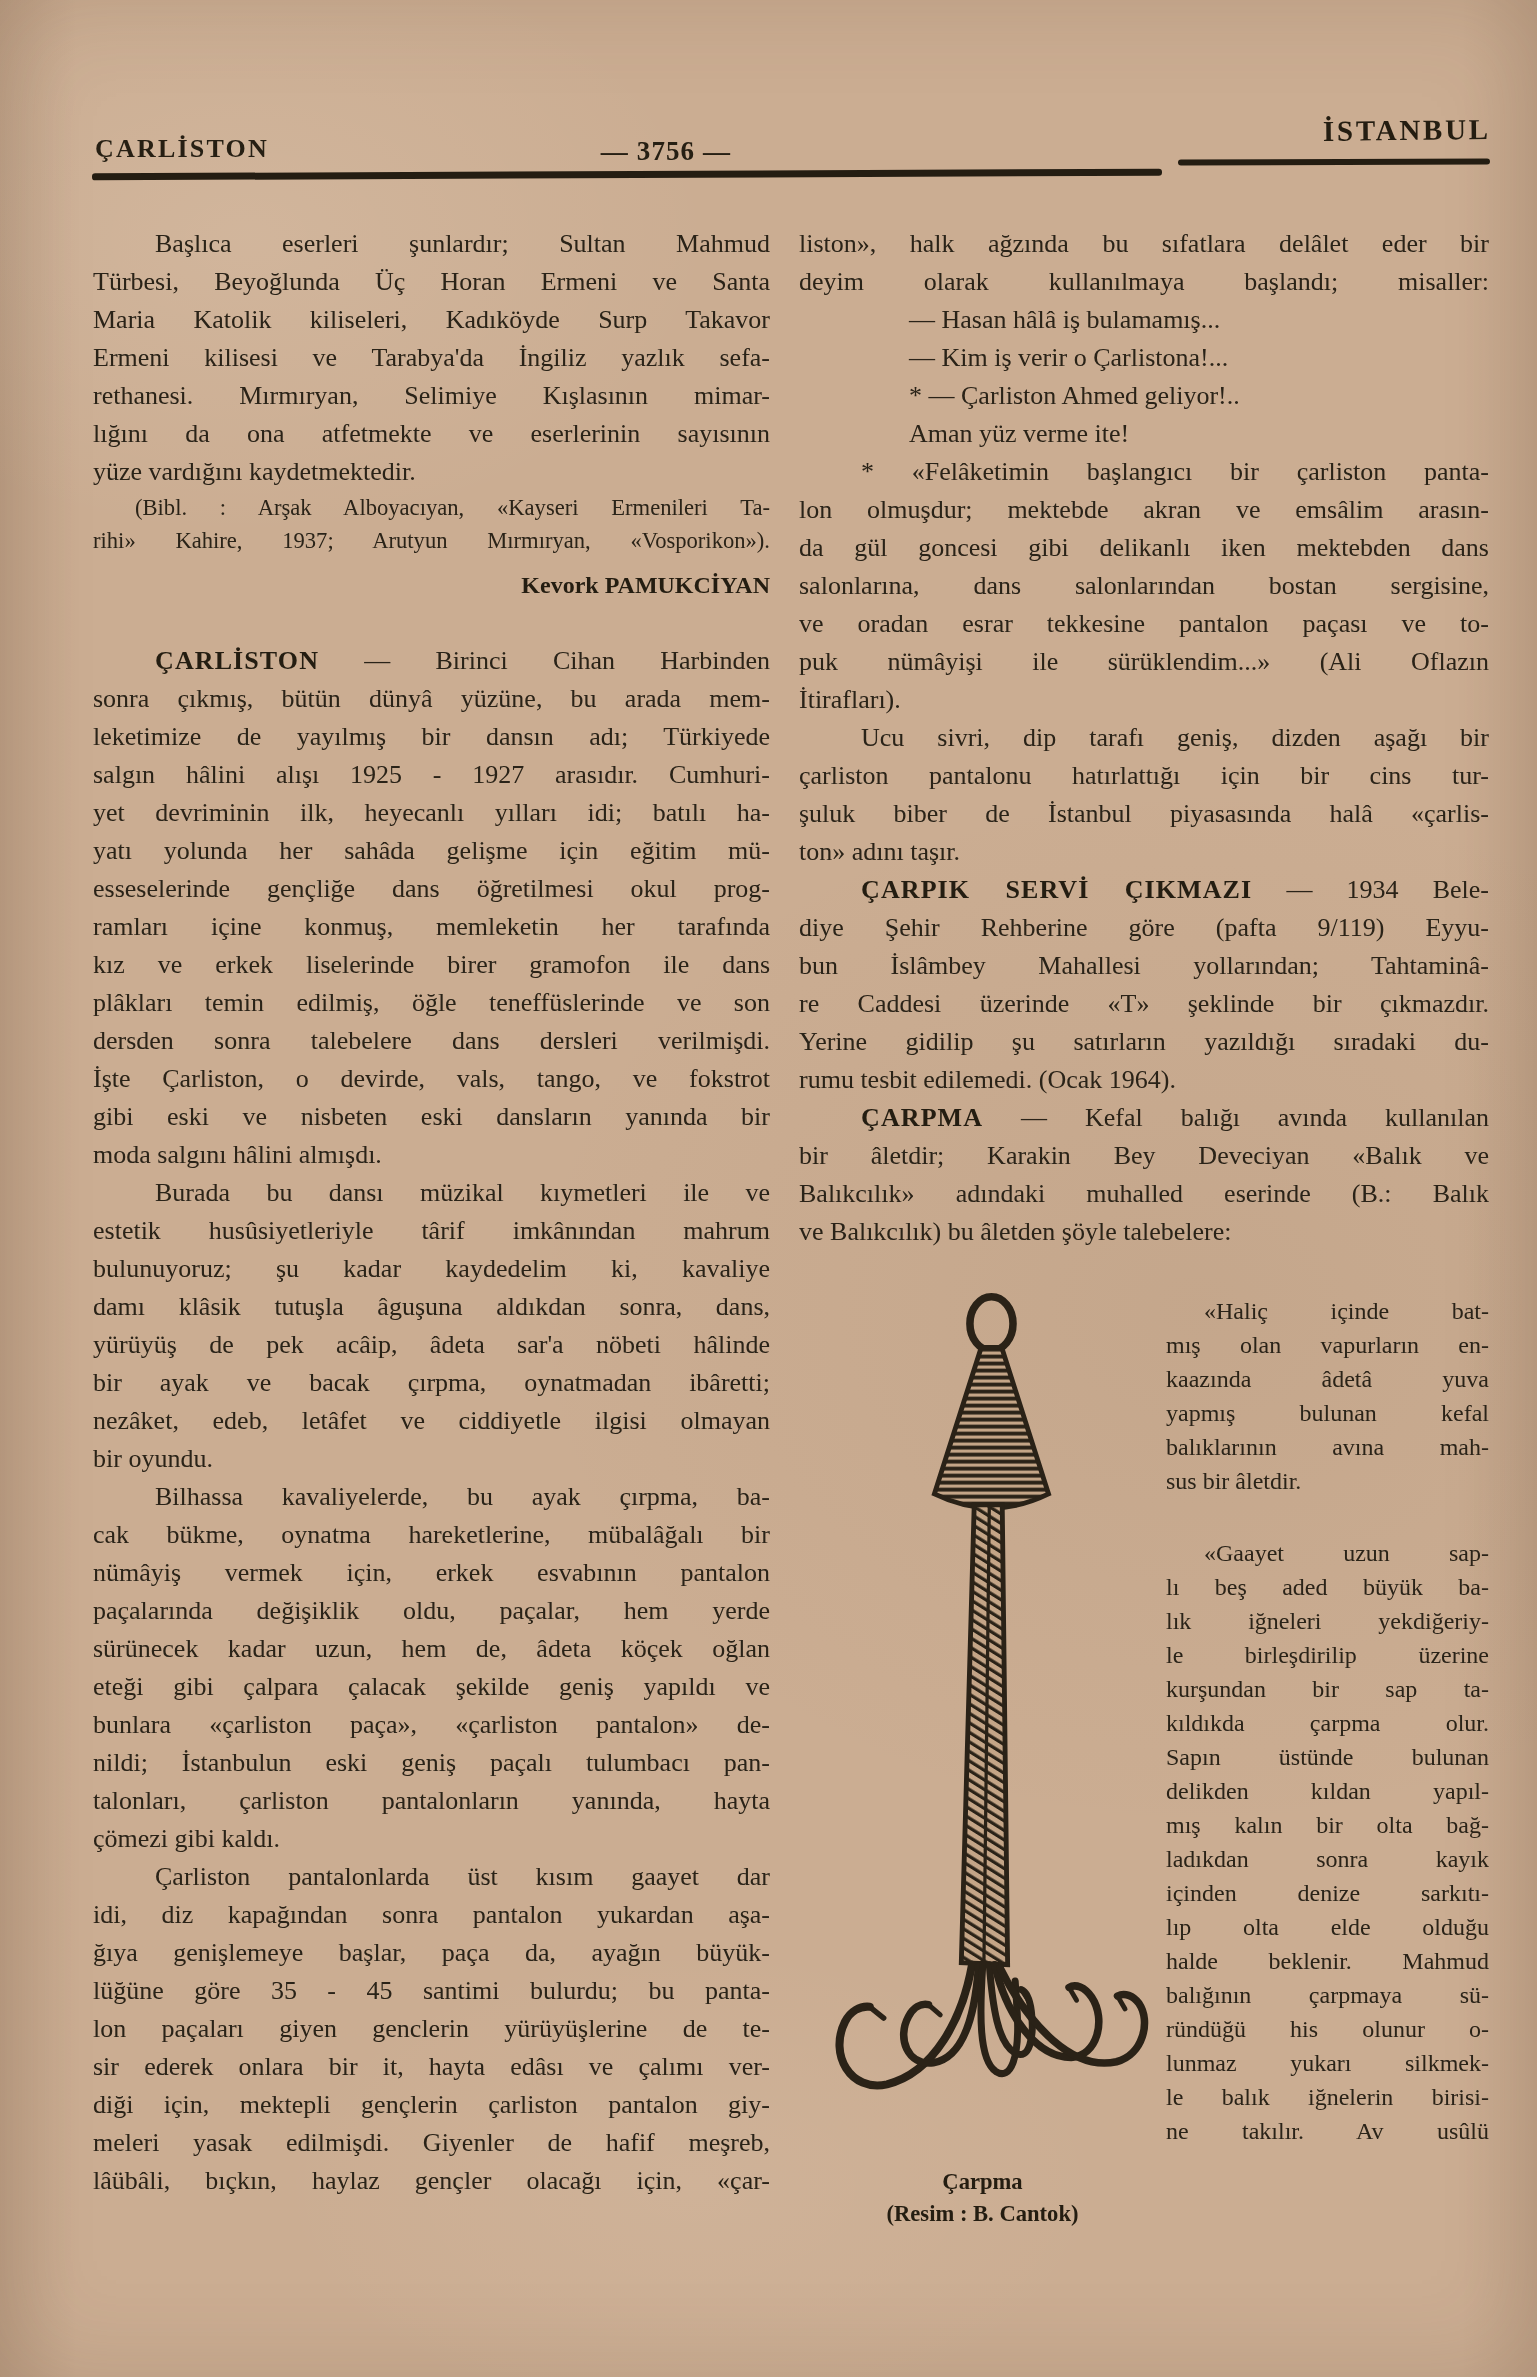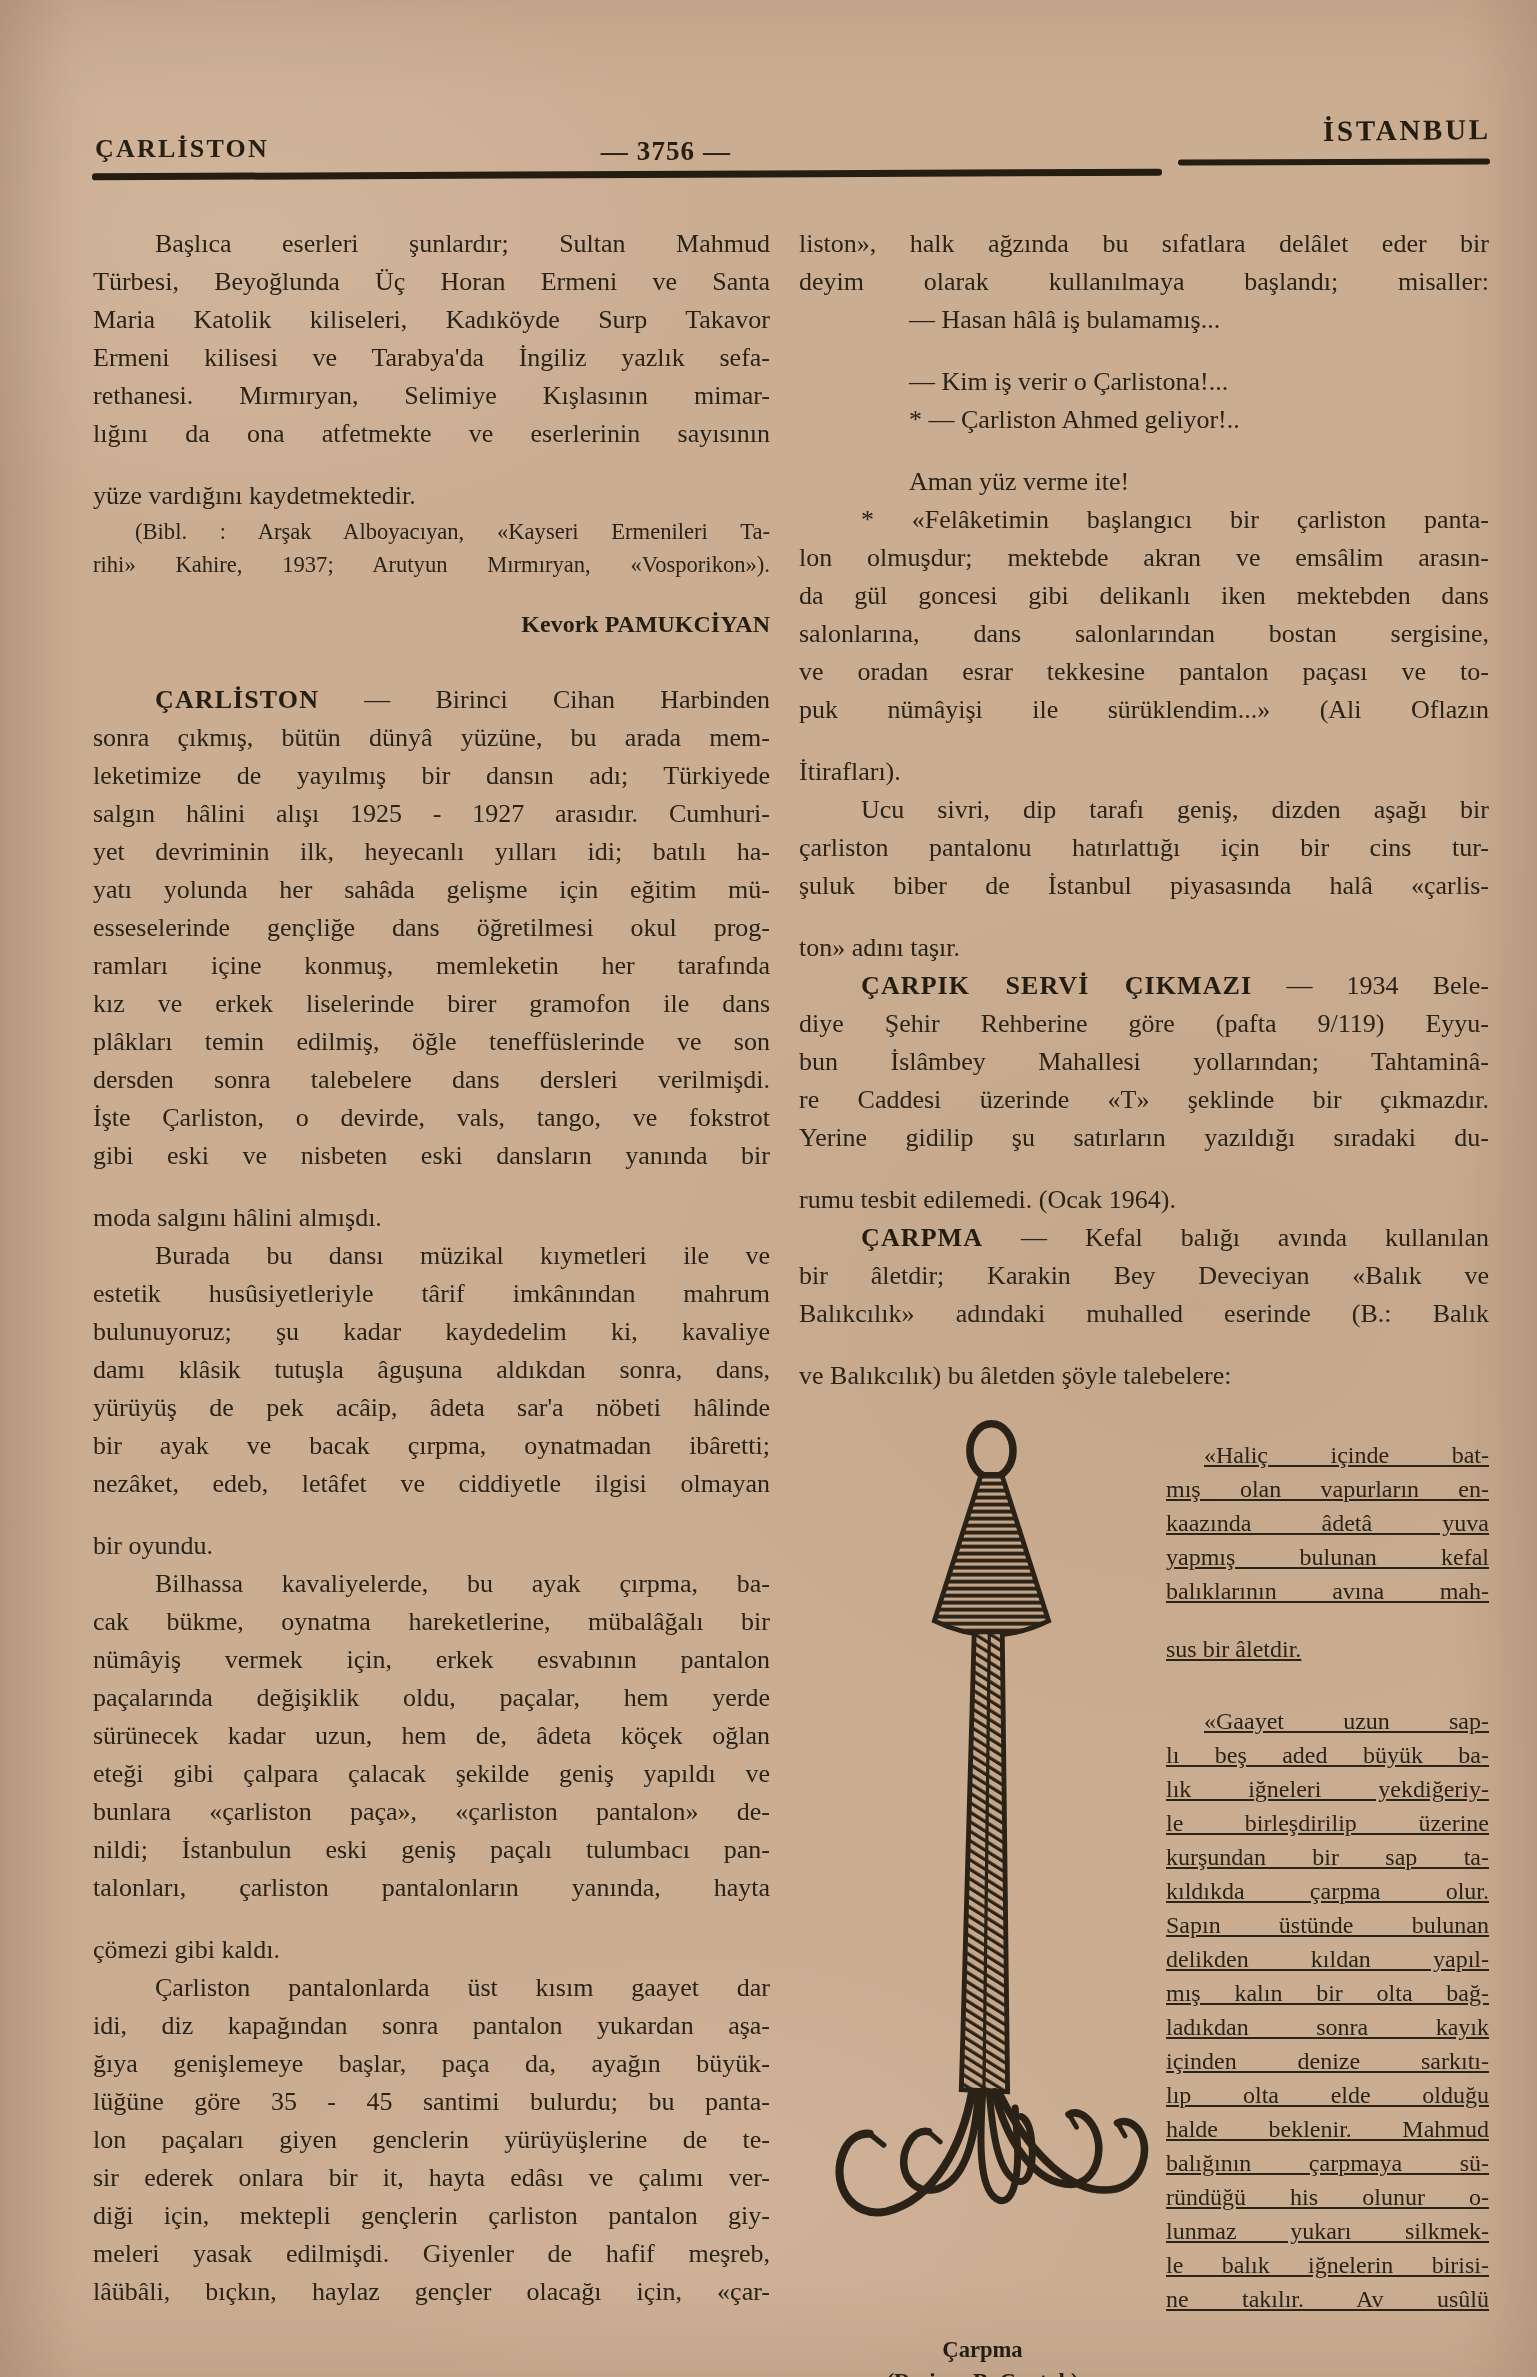--- a/index.html
+++ b/index.html
@@ -24,30 +24,30 @@
   
   .col{position:absolute;top:225px;}
   .col-left{left:93px;width:677px;}
   .col-right{left:799px;width:690px;}
   
   .line{
     font-size:26px;line-height:38px;height:38px;overflow:hidden;
     text-align:justify;text-align-last:justify;white-space:normal;
   }
   .line.indent{padding-left:62px;}
-  .line.lastline{text-align-last:left;margin-top:24px;}
+  .line.lastline{text-align-last:left;}
   .line.plain{text-align:left;text-align-last:left;}
   .line.dialogue-line{padding-left:110px;text-align:left;text-align-last:left;}
   .block.bibl .line{font-size:22.6px;line-height:33px;height:33px;}
   .block.bibl .line.indent{padding-left:42px;}
   .block.signature{margin:8.6px 0 38px;}
   .block.signature .line{text-align:right;text-align-last:right;font-weight:bold;font-size:24px;color:#241d11;}
   .entry-head{font-weight:bold;letter-spacing:1.1px;color:#241d11;}
   
-  .figure-row{display:flex;align-items:flex-start;margin-top:21.6px;text-decoration:underline;}
+  .figure-row{display:flex;align-items:center;margin-top:21.6px;}
   .figure-svg{flex:none;margin-left:19.4px;}
   .beside{margin-left:auto;width:323px;padding-top:21.6px;}
   .beside .line{font-size:24px;line-height:34px;height:34px;}
   .beside .line.indent{padding-left:38px;}
   .beside .block.gap{margin-top:38px;}
   .caption{width:367px;text-align:center;margin-top:18.3px;font-weight:bold;color:#241d11;}
   .cap1,.cap2{font-size:22.6px;line-height:32px;}
 </style>
 </head>
 <body>

